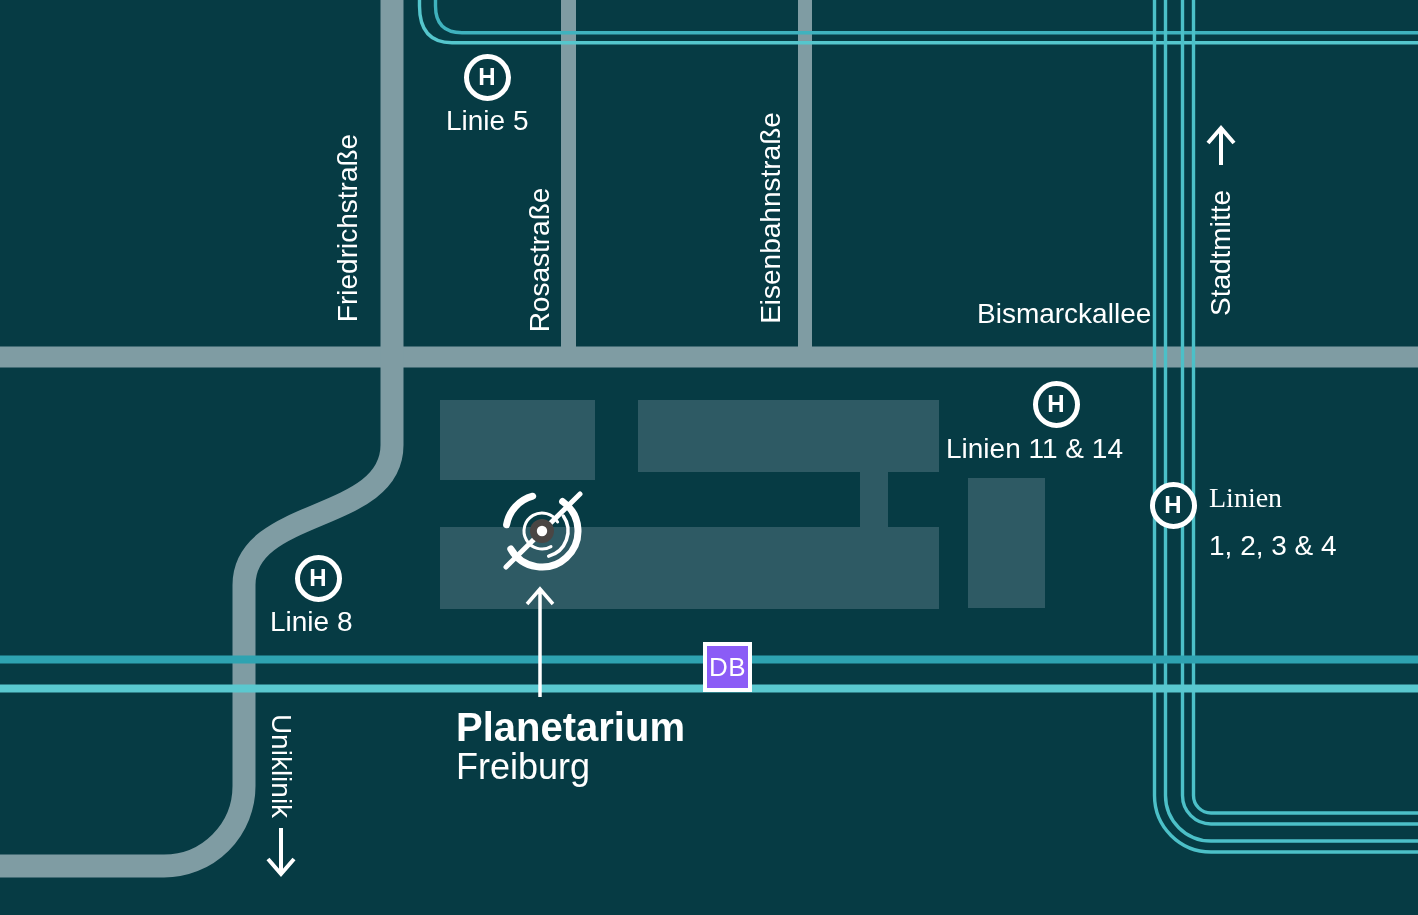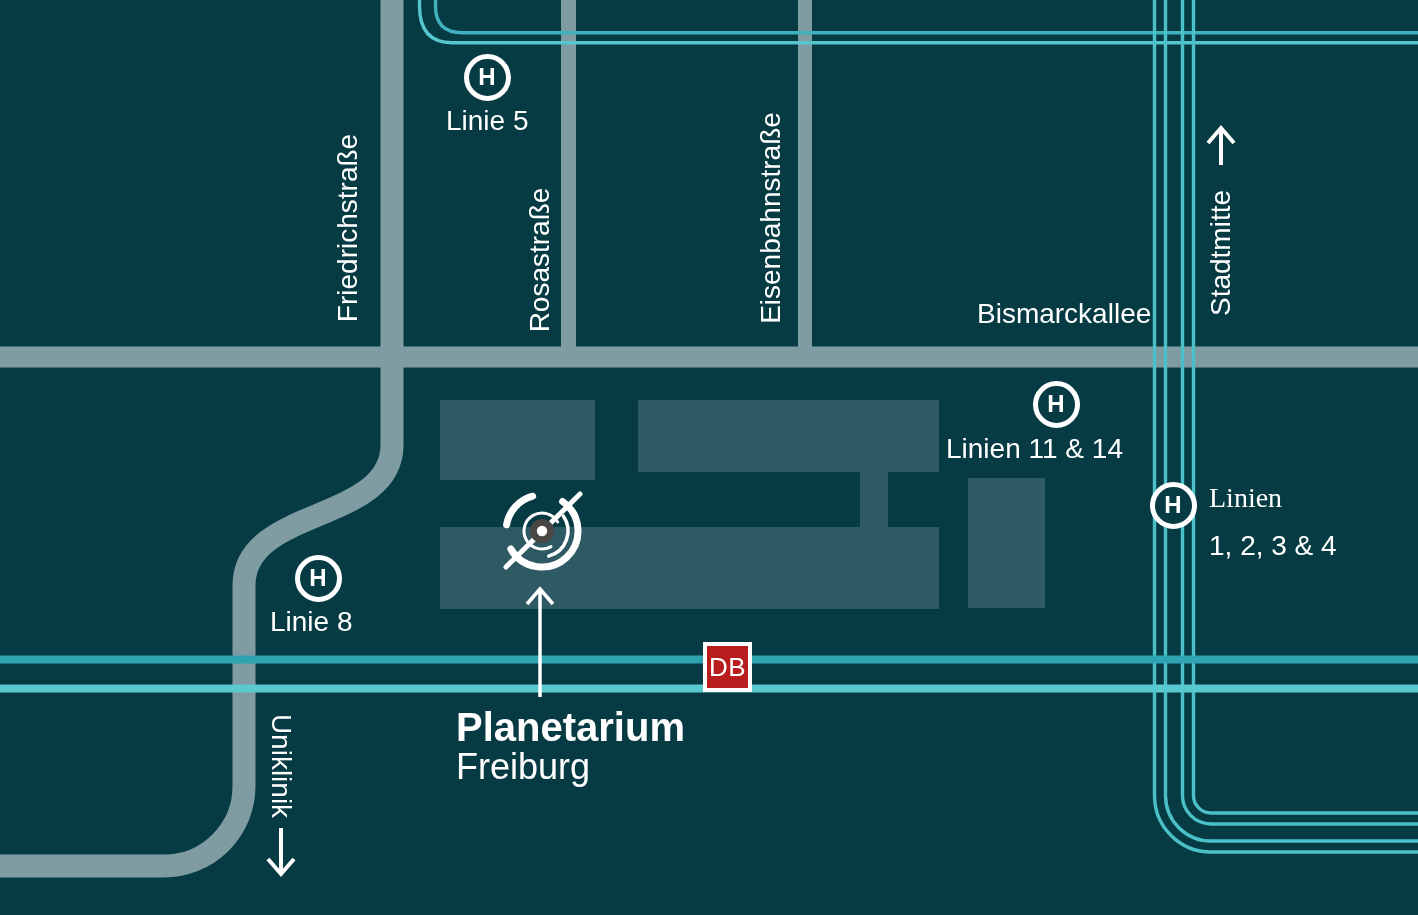--- a/index.html
+++ b/index.html
@@ -37,21 +37,21 @@
     display:flex;align-items:center;justify-content:center;
     color:#ffffff;
     font-size:24px;font-weight:bold;
   }
   .dbbox{
     position:absolute;
     left:703px;top:642px;
     width:49px;height:50px;
     box-sizing:border-box;
     border:4px solid #ffffff;
-    background:#b91c1c;
+    background:#8b5cf6;
     display:flex;align-items:center;justify-content:center;
     color:#ffffff;
     font-size:26px;
     letter-spacing:0.5px;
   }
   .station-name{
     color:#a3bcc2;
     font-size:29px;
     letter-spacing:1px;
   }

